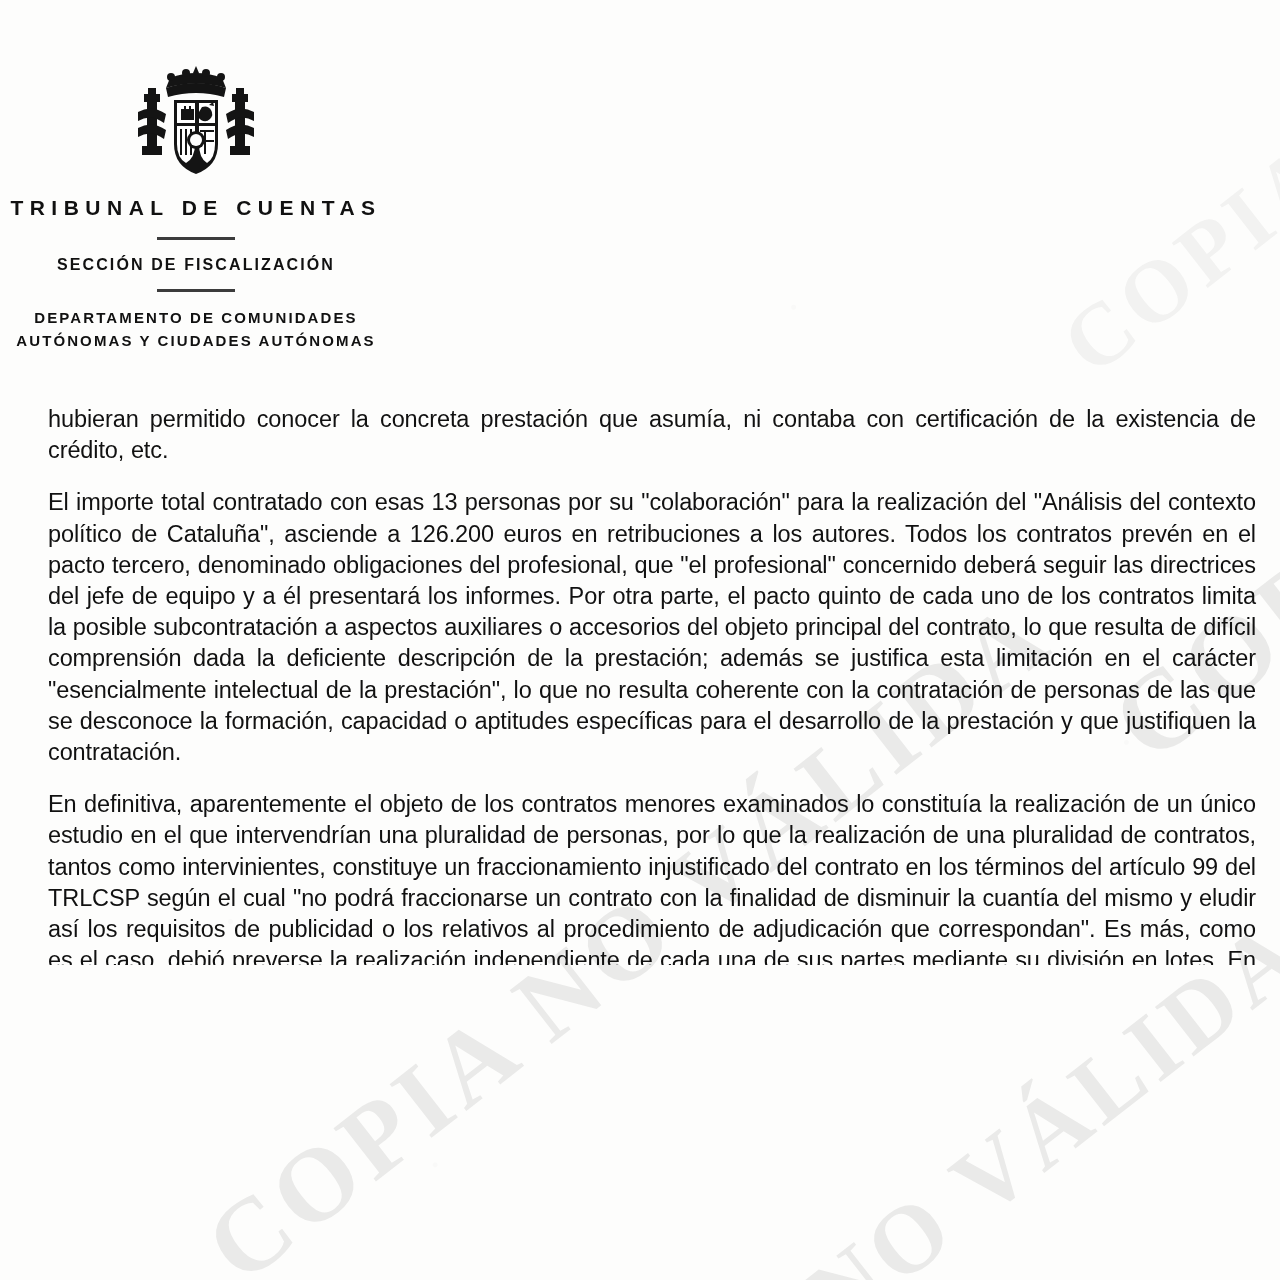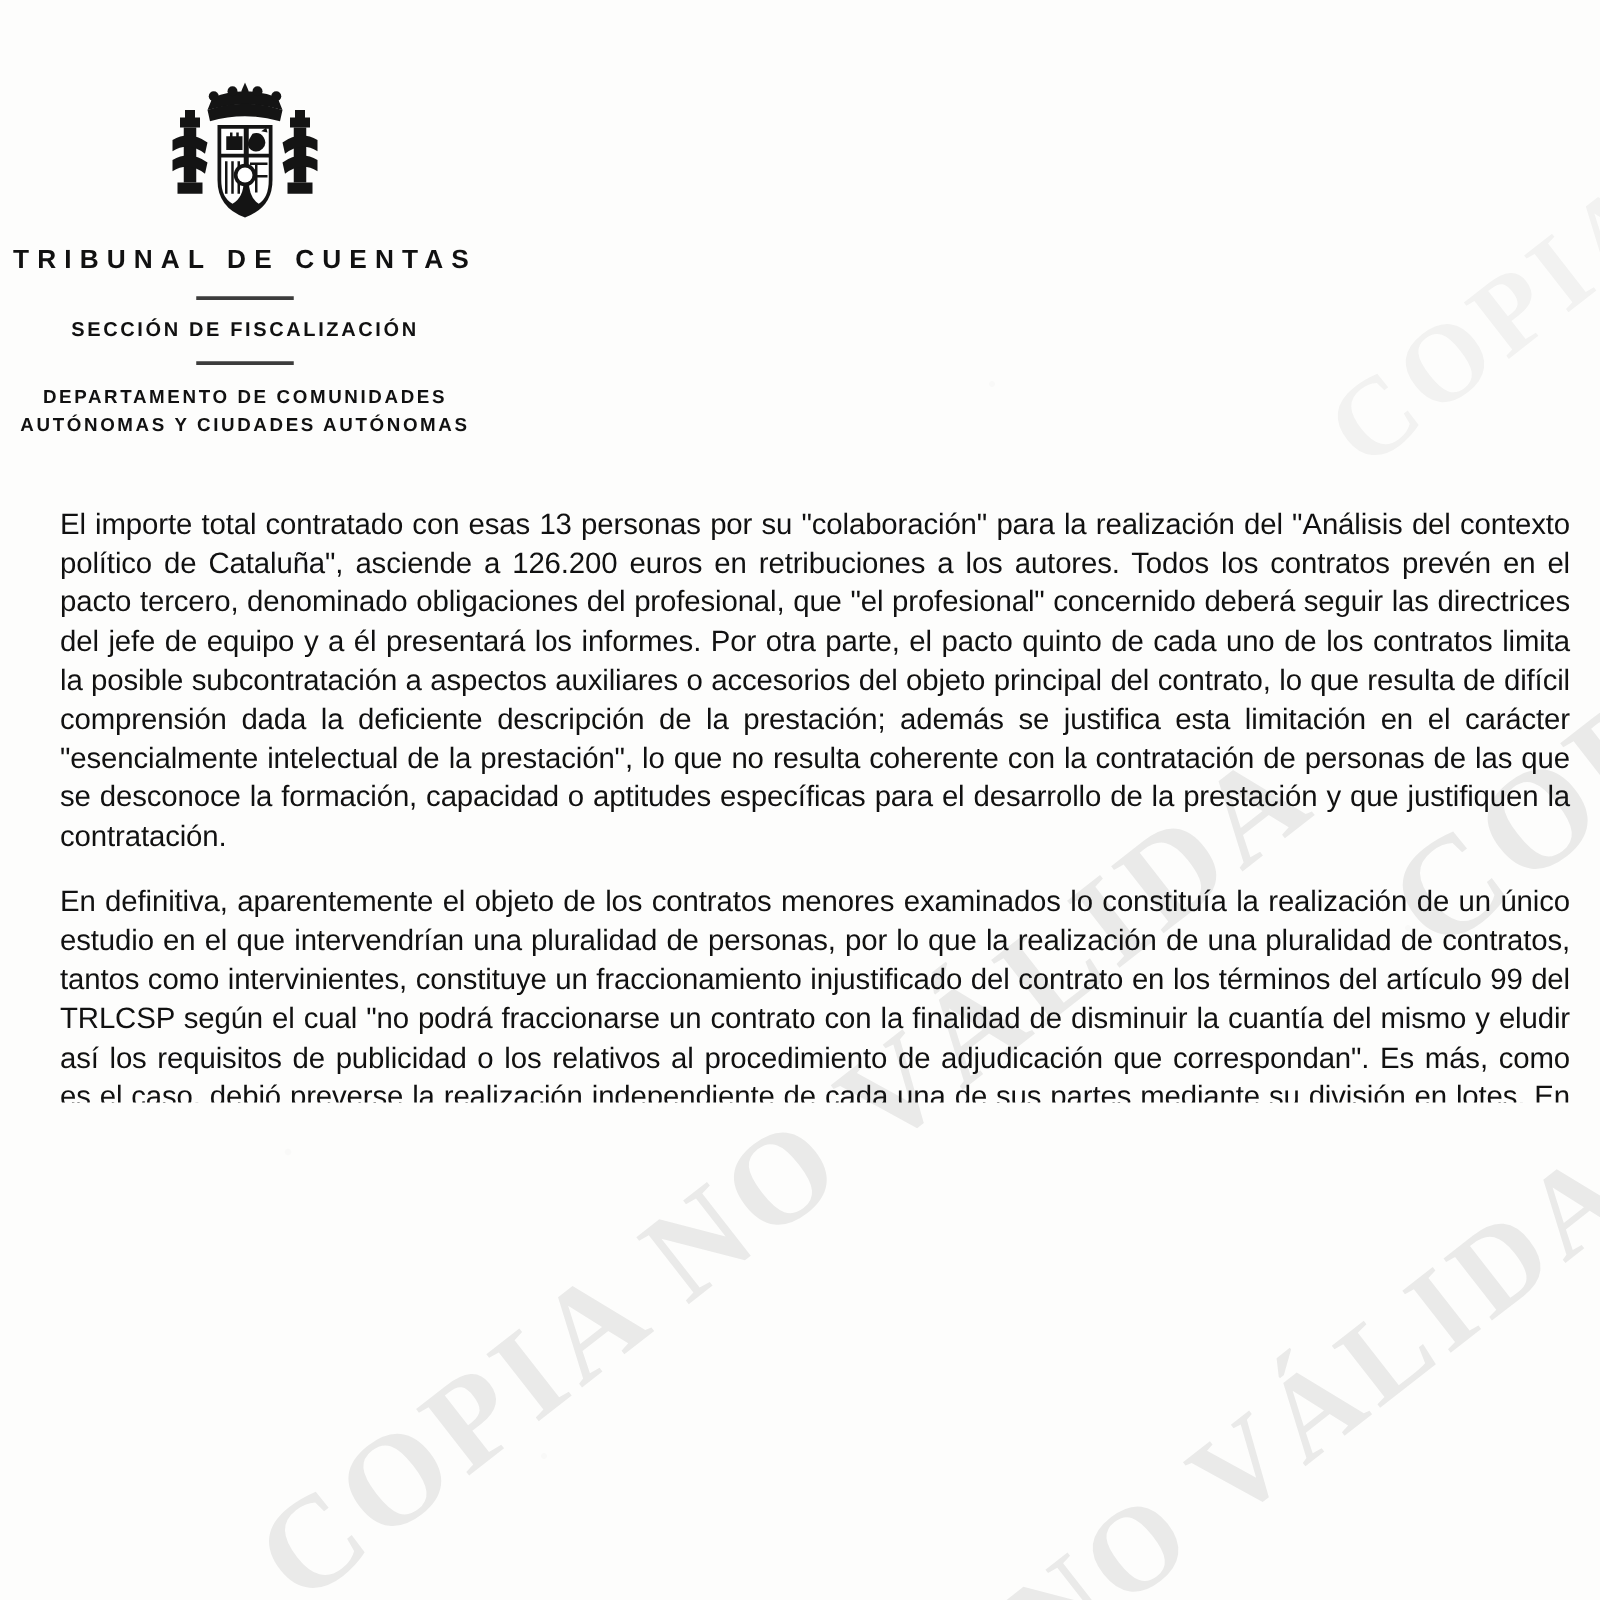--- a/index.html
+++ b/index.html
@@ -212,18 +212,19 @@
 
       <div class="rule rule-2"></div>
 
       <div class="dept-title">DEPARTAMENTO DE COMUNIDADES</div>
       <div class="dept-title">AUTÓNOMAS Y CIUDADES AUTÓNOMAS</div>
 
     </div>
   </div>
 
   <div class="body-text">
+    <p class="para">hubieran permitido conocer la concreta prestación que asumía, ni contaba con certificación de la existencia de crédito, etc.</p>
     <p class="para">El importe total contratado con esas 13 personas por su "colaboración" para la realización del "Análisis del contexto político de Cataluña", asciende a 126.200 euros en retribuciones a los autores. Todos los contratos prevén en el pacto tercero, denominado obligaciones del profesional, que "el profesional" concernido deberá seguir las directrices del jefe de equipo y a él presentará los informes. Por otra parte, el pacto quinto de cada uno de los contratos limita la posible subcontratación a aspectos auxiliares o accesorios del objeto principal del contrato, lo que resulta de difícil comprensión dada la deficiente descripción de la prestación; además se justifica esta limitación en el carácter "esencialmente intelectual de la prestación", lo que no resulta coherente con la contratación de personas de las que se desconoce la formación, capacidad o aptitudes específicas para el desarrollo de la prestación y que justifiquen la contratación.</p>
     <p class="para clipped">En definitiva, aparentemente el objeto de los contratos menores examinados lo constituía la realización de un único estudio en el que intervendrían una pluralidad de personas, por lo que la realización de una pluralidad de contratos, tantos como intervinientes, constituye un fraccionamiento injustificado del contrato en los términos del artículo 99 del TRLCSP según el cual "no podrá fraccionarse un contrato con la finalidad de disminuir la cuantía del mismo y eludir así los requisitos de publicidad o los relativos al procedimiento de adjudicación que correspondan". Es más, como es el caso, debió preverse la realización independiente de cada una de sus partes mediante su división en lotes. En tal caso, dado el importe del contrato, no pudo ser considerado contrato menor sino que resultaba exigible la incoación del correspondiente expediente administrativo, con descripción de la necesidad a satisfacer de entre aquellas que se encuentran dentro del ámbito competencial del organismo, la elaboración y aprobación de los correspondiente pliegos de cláusulas administrativas y de prescripciones técnicas que describieran el objeto de la contratación y las concretas prestaciones que asumían las partes, y la emisión de los pertinentes informes jurídicos, lo que se obvió mediante el fraccionamiento indicado, permitiendo ocultar la</p>
   </div>
 
   <div class="scan-noise"></div>
 </div>
 
 </body></html>

